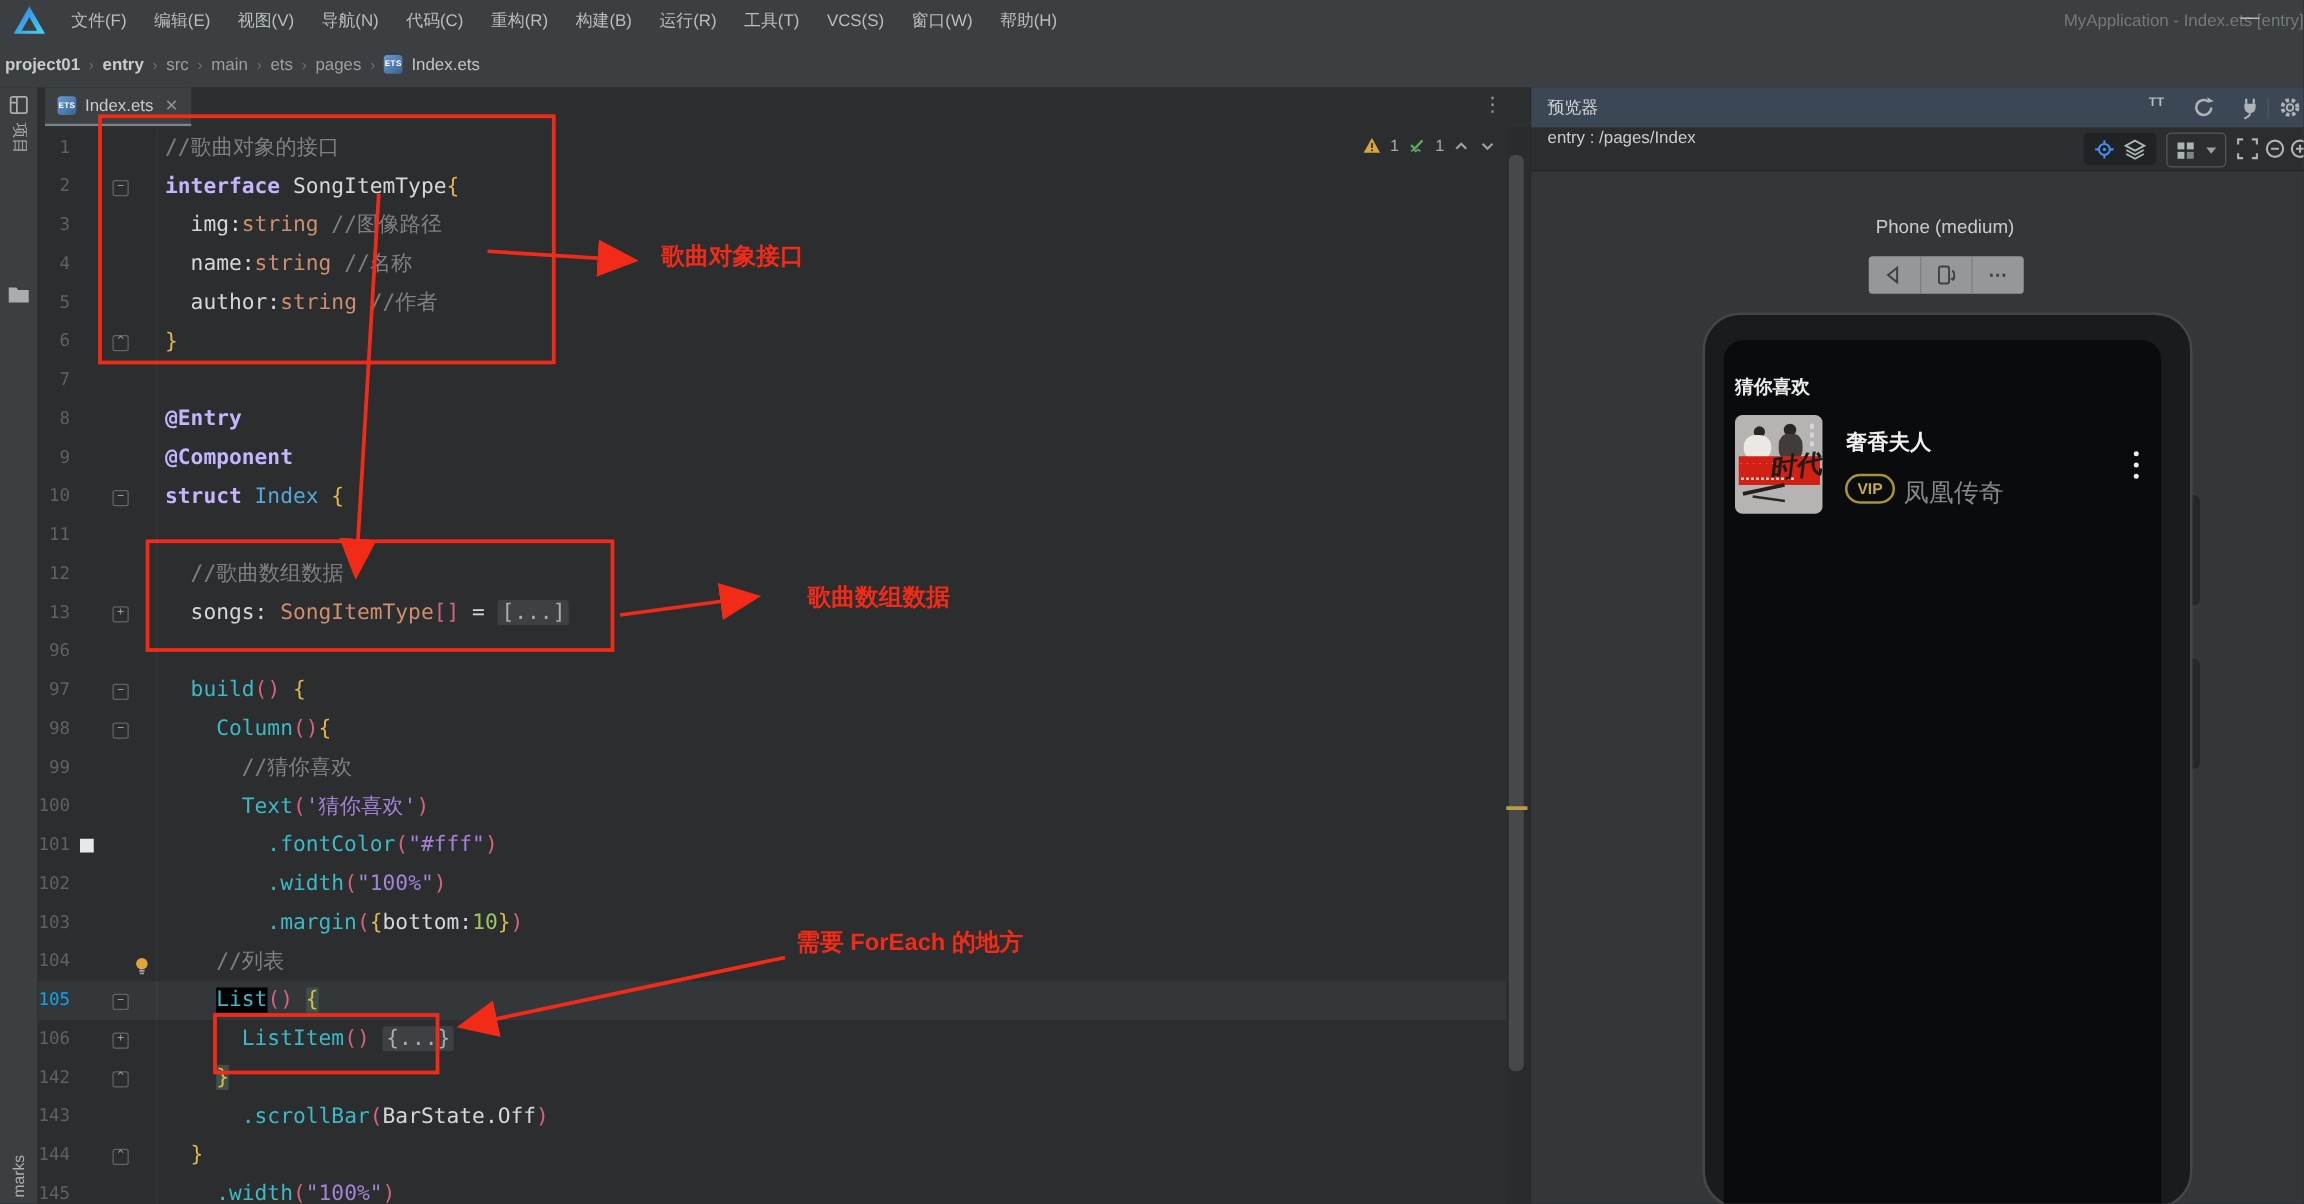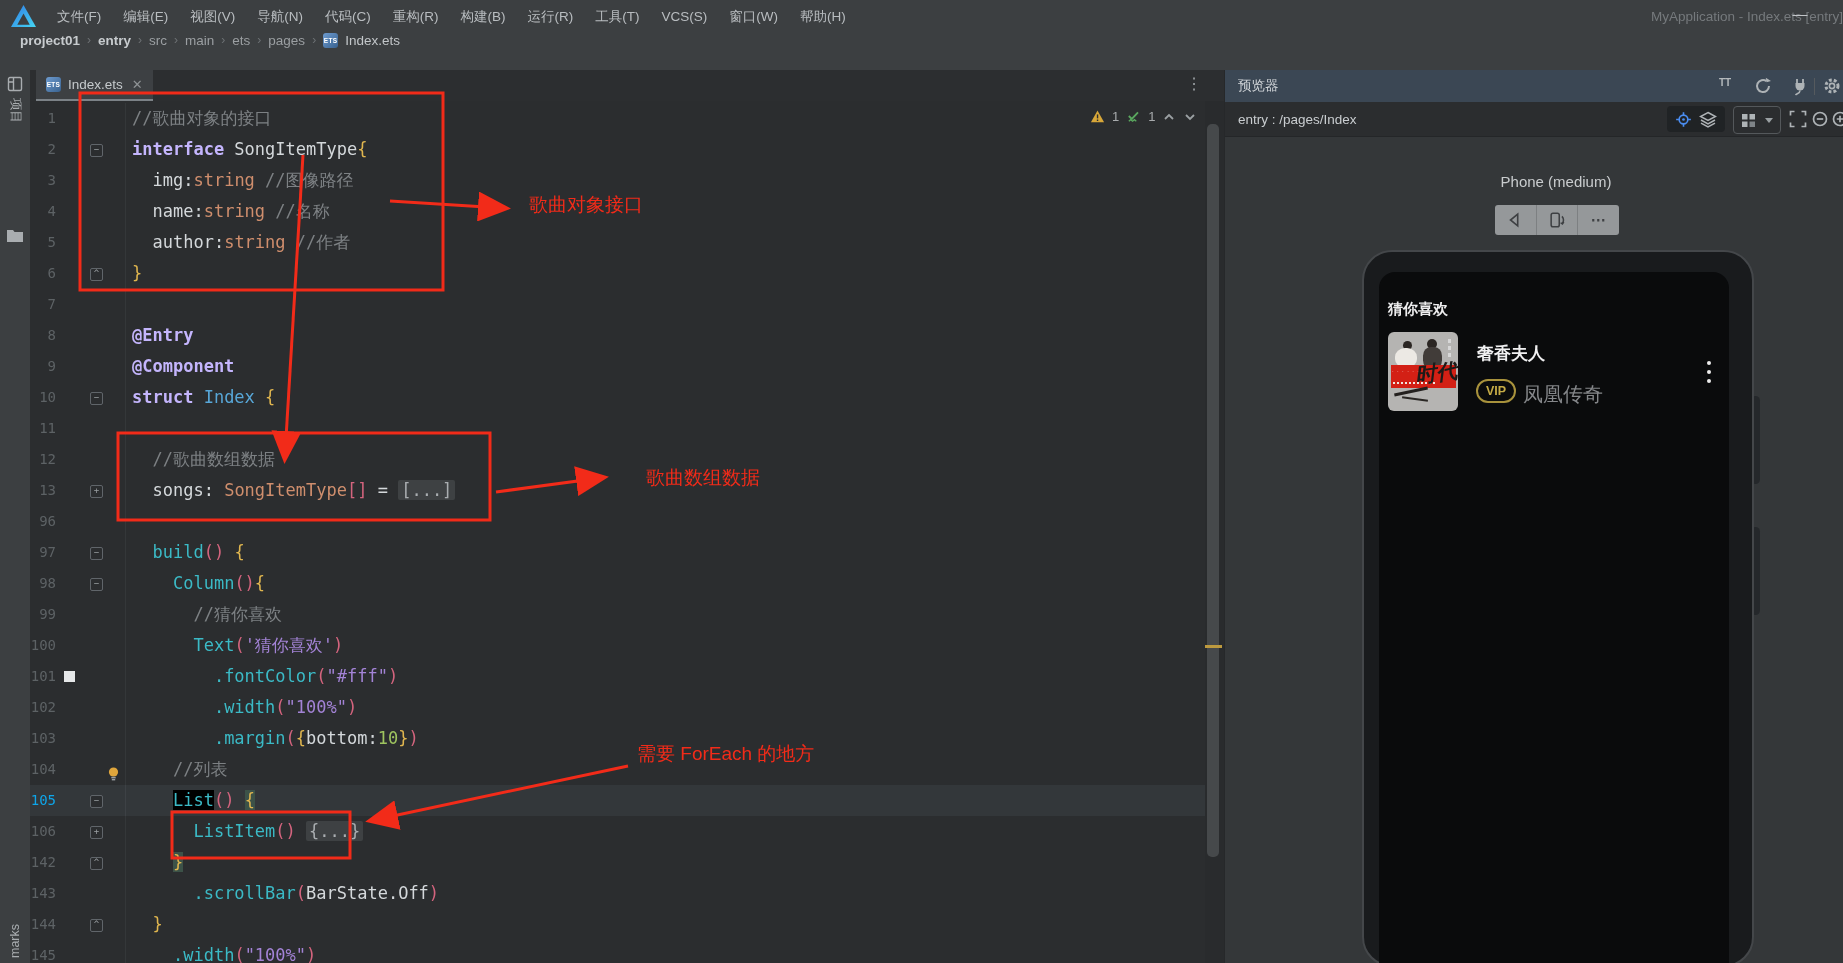--- a/index.html
+++ b/index.html
@@ -7,21 +7,21 @@
        font-family:"Liberation Sans",sans-serif;color:#b9bdc0;font-size:13.5px}
   
   .menubar{position:absolute;left:0;top:0;width:1843px;height:33px;background:#3c3f41;display:flex;align-items:center}
   .logo{position:absolute;left:10px;top:4px;width:27px;height:25px}
   .menuitems{display:flex;margin-left:46px}
   .mi{padding:0 11px;line-height:33px;color:#b9bdc0;cursor:default}
   .apptitle{position:absolute;left:0;right:0;top:0;line-height:33px;text-align:right;color:#75797c;pointer-events:none}
   .winmin{position:absolute;right:28px;top:0;width:30px;line-height:28px;text-align:center;color:#c2c5c8;font-size:15px}
   
   .toolbar{position:absolute;left:0;top:33px;width:1843px;height:37px;background:#3c3f41;border-bottom:1px solid #2e3032}
-  .crumbs{position:absolute;left:20px;top:0;height:37px;display:flex;align-items:flex-start;gap:7px}
+  .crumbs{position:absolute;left:4px;top:0;height:37px;display:flex;align-items:center;gap:7px}
   .crumb{color:#9b9fa2}.crumb.b{color:#c7cbce;font-weight:bold}
   .csep{color:#6d7174;font-size:12px}
   .etsicon{width:15px;height:15px;border-radius:3px;background:linear-gradient(135deg,#6d9bd0,#39628f);
            color:#fff;font-size:6.5px;font-weight:bold;display:flex;align-items:center;justify-content:center;letter-spacing:.3px}
   .crumbfile{color:#c2c6c9}
   .tbtn{position:absolute;top:43px;width:20px;height:20px}
   .dd{position:absolute;top:39px;height:27px;border:1px solid #5d6163;border-radius:4px;display:flex;align-items:center;gap:6px;padding:0 9px;color:#b9bdc0}
   .ddcaret{width:0;height:0;border-left:4.5px solid transparent;border-right:4.5px solid transparent;border-top:5px solid #9aa0a3;margin-left:2px}
   .tsep{position:absolute;top:41px;width:1px;height:21px;background:#55585a}
   
@@ -53,27 +53,27 @@
   .tk.st{color:#a383d6}.tk.nu{color:#9ec45f}.tk.cls{color:#58a7d8}
   .tk.fd{background:#3e4143;color:#a9adb0;border-radius:2px;padding:0 3px}
   .tk.hlA{background:#000000}.tk.hlB{background:#3c5248}
   .inspect{position:absolute;left:1060px;top:8px;display:flex;align-items:center;gap:7px;color:#a8abad;font-size:13px;font-family:"Liberation Sans",sans-serif}
   
   .scrollcol{position:absolute;left:1205px;top:101px;width:19px;height:862px;background:#292b2d}
   .thumb{position:absolute;left:2px;top:23px;width:12px;height:733px;background:#46494b;border-radius:5px}
   .stripemark{position:absolute;left:0;top:544px;width:17px;height:3px;background:#bd9a3f}
   
   .ann{position:absolute;left:0;top:0;z-index:6;pointer-events:none}
-  .annlab{position:absolute;z-index:7;color:#f22b19;font-size:19px;font-weight:400;pointer-events:none;white-space:nowrap}
+  .annlab{position:absolute;z-index:7;color:#f22b19;font-size:19px;font-weight:700;pointer-events:none;white-space:nowrap}
   .annl1{left:529px;top:192px}.annl2{left:646px;top:465px}.annl3{left:637px;top:741px}
   
   .rpanel{position:absolute;left:1224px;top:70px;width:619px;height:893px;background:#343739;border-left:1px solid #26282a}
   .rphead{position:absolute;left:0;top:0;width:619px;height:32px;background:#3b4754;display:flex;align-items:center}
   .rptitle{margin-left:13px;color:#d3d7da}
-  .rproute{position:absolute;left:0;top:32px;width:619px;height:34px;background:#2b2d2f;border-bottom:1px solid #242628;display:flex;align-items:center}
+  .rproute{position:absolute;left:0;top:32px;width:619px;height:34px;background:#2b2d2f;border-bottom:1px solid #242628;display:flex;align-items:flex-start}
   .routetxt{margin-left:13px;color:#c9cdd0}
   .hico{position:absolute;top:6px}
   .ticon{color:#b4b9bc;font-weight:bold;font-size:10px}
   .grp1{position:absolute;left:442px;top:4px;width:58px;height:26px;background:#202325;border-radius:4px;display:flex;align-items:center;justify-content:space-evenly}
   .grp2{position:absolute;left:508px;top:4px;width:46px;height:26px;border:1px solid #54585b;border-radius:4px;display:flex;align-items:center;justify-content:space-evenly}
   
   .devlabel{position:absolute;left:1460px;top:173px;width:192px;text-align:center;color:#c9ccce;font-size:15px}
   .pctrl{position:absolute;left:1495px;top:205px;width:124px;height:30px;background:#95989a;border-radius:3px;display:flex;z-index:3}
   .pcell{flex:1;display:flex;align-items:center;justify-content:center;border-left:1px solid #7d8082}
   .pcell:first-child{border-left:none}

